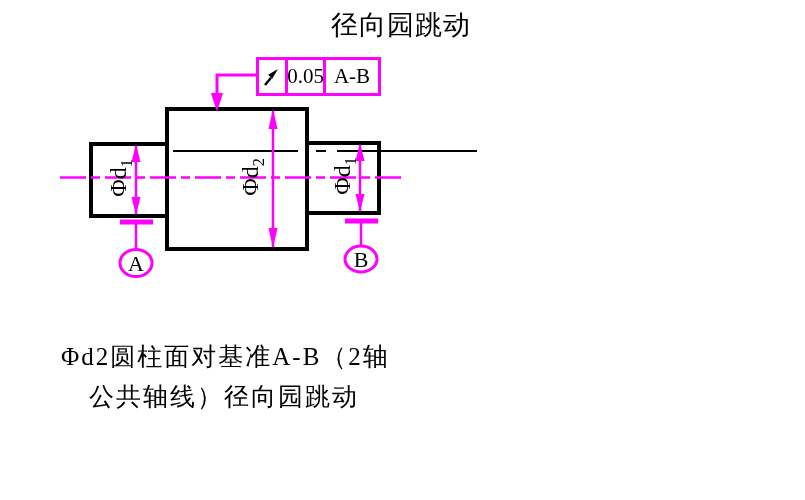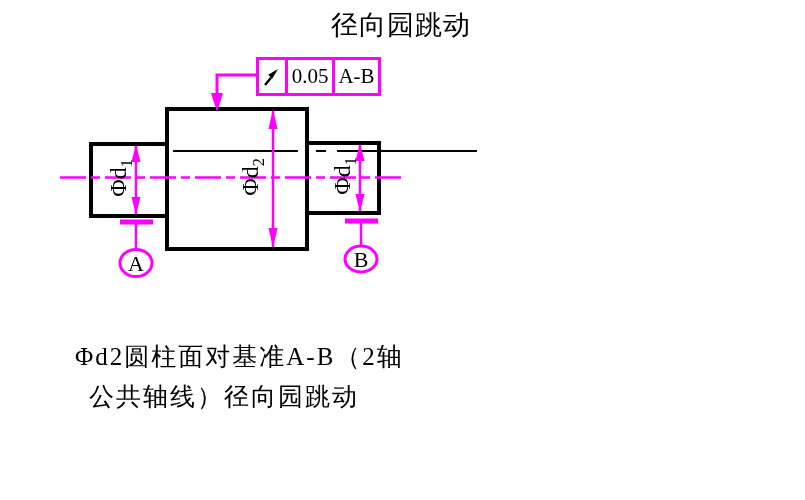--- a/index.html
+++ b/index.html
@@ -10,34 +10,34 @@
 
   .title { position:absolute; left:331px; top:7px; font-size:27px; color:var(--ink);
            letter-spacing:1px; white-space:nowrap; }
 
   
   .fcf { position:absolute; left:256px; top:57px; width:125px; height:39px;
          border:3px solid var(--accent); display:flex; background:#fff; }
   .fcf .cell { display:flex; align-items:center; justify-content:center;
                font-size:21px; color:var(--ink); white-space:nowrap; }
   .fcf .sym { width:29px; border-right:3px solid var(--accent); }
-  .fcf .tol { width:47px; border-right:3px solid var(--accent); }
+  .fcf .tol { width:38px; border-right:3px solid var(--accent); }
   .fcf .dat { flex:1; }
 
   
   .dimlab { position:absolute; transform:translate(-50%,-50%) rotate(-90deg);
             font-size:24px; color:var(--ink); white-space:nowrap; line-height:1; }
   .dimlab sub { font-size:0.68em; }
 
   .datum-letter { position:absolute; transform:translate(-50%,-50%);
                   font-size:22px; color:var(--ink); line-height:1; }
 
   .note-line { position:absolute; font-size:25px; color:var(--ink);
                letter-spacing:2px; white-space:nowrap; }
-  .nl1 { left:75px;  top:340px; }
+  .nl1 { left:61px;  top:340px; }
   .nl2 { left:89px;  top:380px; }
   .nl3 { left:66px;  top:423px; }
 </style>
 </head>
 <body>
 
 <div class="stage">
 
   <svg class="overlay" viewBox="0 0 805 500">
 

